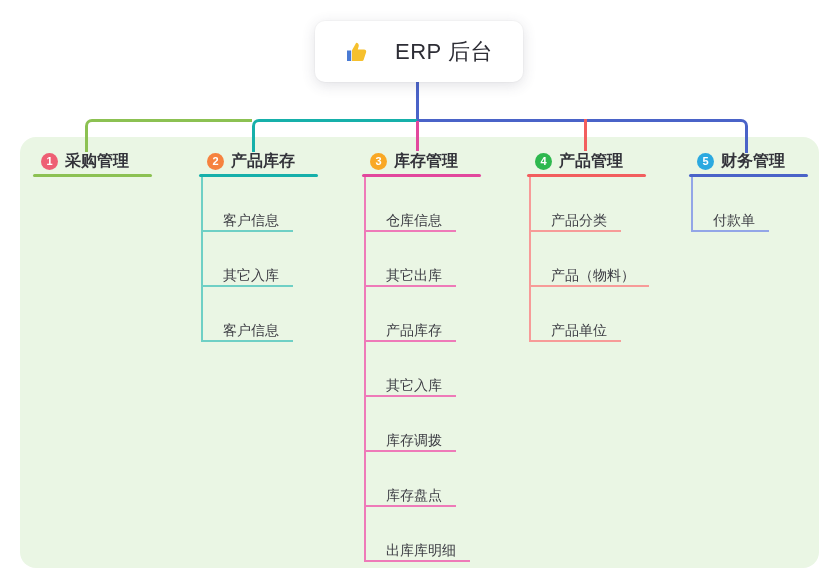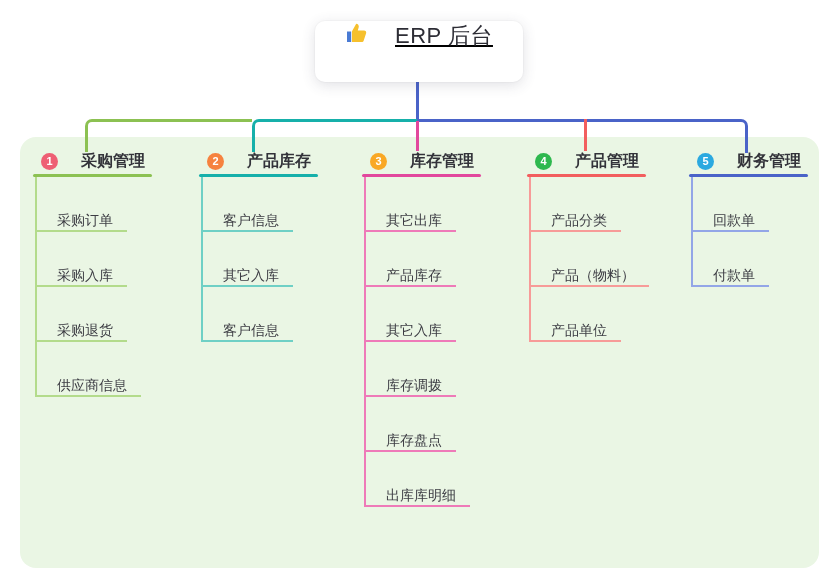--- a/index.html
+++ b/index.html
@@ -1,21 +1,21 @@
 <!DOCTYPE html>
 <html><head>
 <meta charset="utf-8">
 <style>
   html,body{margin:0;padding:0;background:#ffffff;font-family:"Liberation Sans", sans-serif;}
   #stage{position:relative;width:839px;height:588px;background:#ffffff;overflow:hidden;}
 
   
   .root-node{position:absolute;left:315px;top:21px;width:208px;height:61px;background:#ffffff;
     border-radius:10px;box-shadow:0 3px 14px rgba(60,60,90,.16), 0 0 0 1px rgba(0,0,0,.02);
-    display:flex;justify-content:center;gap:26px;text-decoration:underline;}
+    display:flex;align-items:center;justify-content:center;gap:26px;}
   .root-label{font-size:22px;font-weight:500;color:#2d2d35;letter-spacing:.5px;}
   .root-icon{width:24px;height:24px;display:block;}
 
   
   .panel{position:absolute;left:20px;top:137px;width:799px;height:431px;border-radius:16px;}
 
   
   .link{position:absolute;box-sizing:border-box;}
   .vline{width:3px;}
   .elbow-left{border-style:none;border-top:3px solid;border-left:3px solid;border-top-left-radius:7px;background:transparent!important;}
@@ -25,21 +25,21 @@
   #elbow-b2{left:252px;top:119px;width:165px;height:33px;}
   #elbow-b5{left:417px;top:119px;width:331px;height:34px;}
   #drop-b3{left:416px;top:121px;height:30px;}
   #drop-b4{left:584px;top:119px;height:32px;}
 
   
   .branch{position:absolute;top:150px;width:119px;}
   .topic{display:flex;align-items:center;gap:7px;padding-left:8px;height:22px;cursor:pointer;}
   .badge{width:17px;height:17px;border-radius:50%;background:var(--badge);color:#ffffff;
     font-size:11px;font-weight:bold;display:flex;align-items:center;justify-content:center;flex:0 0 17px;}
-  .topic-label{font-size:16px;font-weight:600;color:#33333a;white-space:nowrap;margin-left:16px;}
+  .topic-label{font-size:16px;font-weight:600;color:#33333a;white-space:nowrap;}
   .topic-underline{height:3px;background:var(--c);border-radius:2px;margin-top:2px;width:119px;}
   .children{border-left:2px solid var(--lite);margin-left:2px;width:max-content;}
   .child{box-sizing:border-box;height:55px;padding:33px 14px 0 20px;border-bottom:2px solid var(--lite);
     font-size:14px;color:#3c3c43;white-space:nowrap;width:max-content;line-height:20px;cursor:pointer;}
 </style>
 </head>
 <body>
 
 <div id="stage">
 
@@ -59,26 +59,20 @@
     </svg>
     <span class="root-label">ERP 后台</span>
   </div>
 
     <div class="branch" style="left: 33px; --c: #8cc152; --lite: #b3db8b; --badge: #ee5f74;">
       <div class="topic">
         <span class="badge">1</span>
         <span class="topic-label">采购管理</span>
       </div>
       <div class="topic-underline"></div>
-      <div class="children">
-        <div class="child">采购订单</div>
-        <div class="child">采购入库</div>
-        <div class="child">采购退货</div>
-        <div class="child">供应商信息</div>
-      </div>
     </div>
 
     <div class="branch" style="left: 199px; --c: #16b0aa; --lite: #6fd0c5; --badge: #f6823f;">
       <div class="topic">
         <span class="badge">2</span>
         <span class="topic-label">产品库存</span>
       </div>
       <div class="topic-underline"></div>
       <div class="children">
         <div class="child">客户信息</div>
@@ -87,20 +81,21 @@
       </div>
     </div>
 
     <div class="branch" style="left: 362px; --c: #e2489d; --lite: #ee7ab8; --badge: #f9a825;">
       <div class="topic">
         <span class="badge">3</span>
         <span class="topic-label">库存管理</span>
       </div>
       <div class="topic-underline"></div>
       <div class="children">
+        <div class="child">仓库信息</div>
         <div class="child">其它出库</div>
         <div class="child">产品库存</div>
         <div class="child">其它入库</div>
         <div class="child">库存调拨</div>
         <div class="child">库存盘点</div>
         <div class="child">出库库明细</div>
       </div>
     </div>
 
     <div class="branch" style="left: 527px; --c: #f25e5e; --lite: #f79b98; --badge: #2eb84e;">
@@ -116,17 +111,16 @@
       </div>
     </div>
 
     <div class="branch" style="left: 689px; --c: #4a63c8; --lite: #93a6e7; --badge: #2ba9e0;">
       <div class="topic">
         <span class="badge">5</span>
         <span class="topic-label">财务管理</span>
       </div>
       <div class="topic-underline"></div>
       <div class="children">
-        <div class="child">回款单</div>
         <div class="child">付款单</div>
       </div>
     </div>
   </div>
 
 </body></html>

